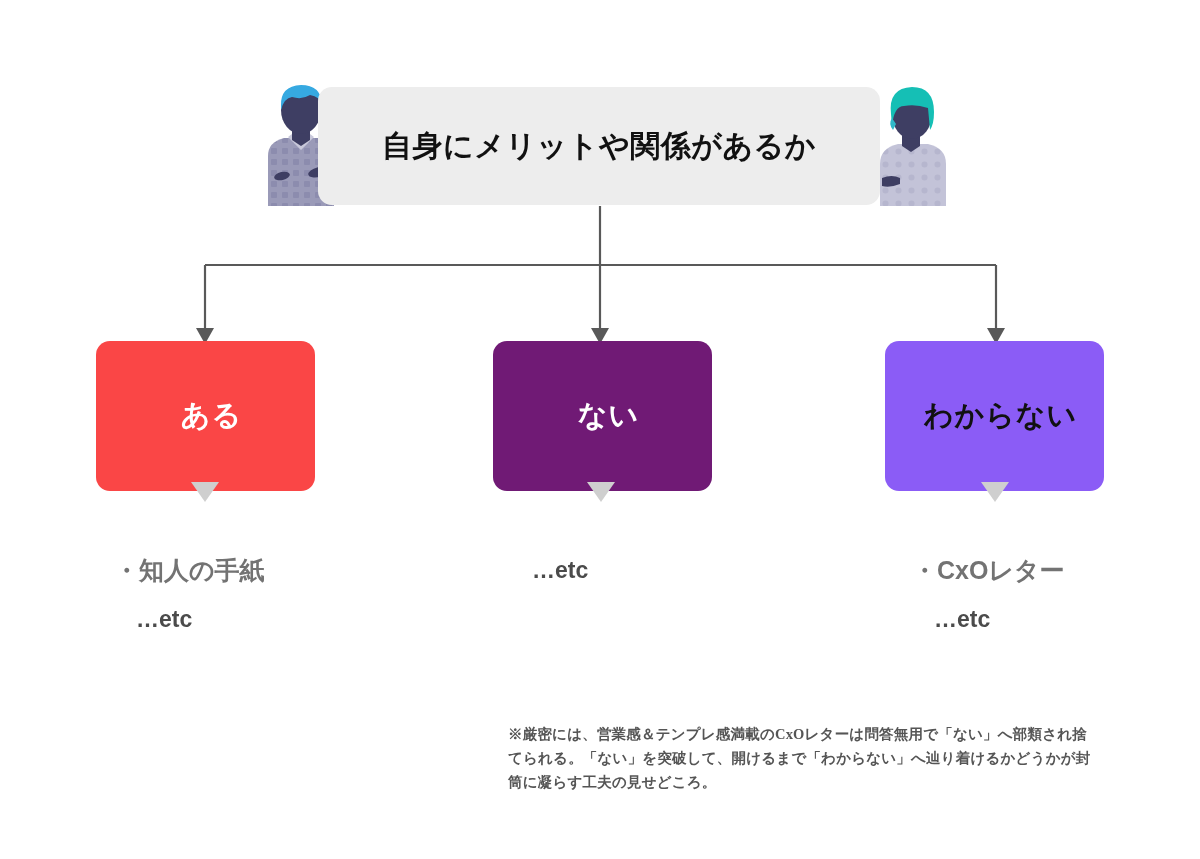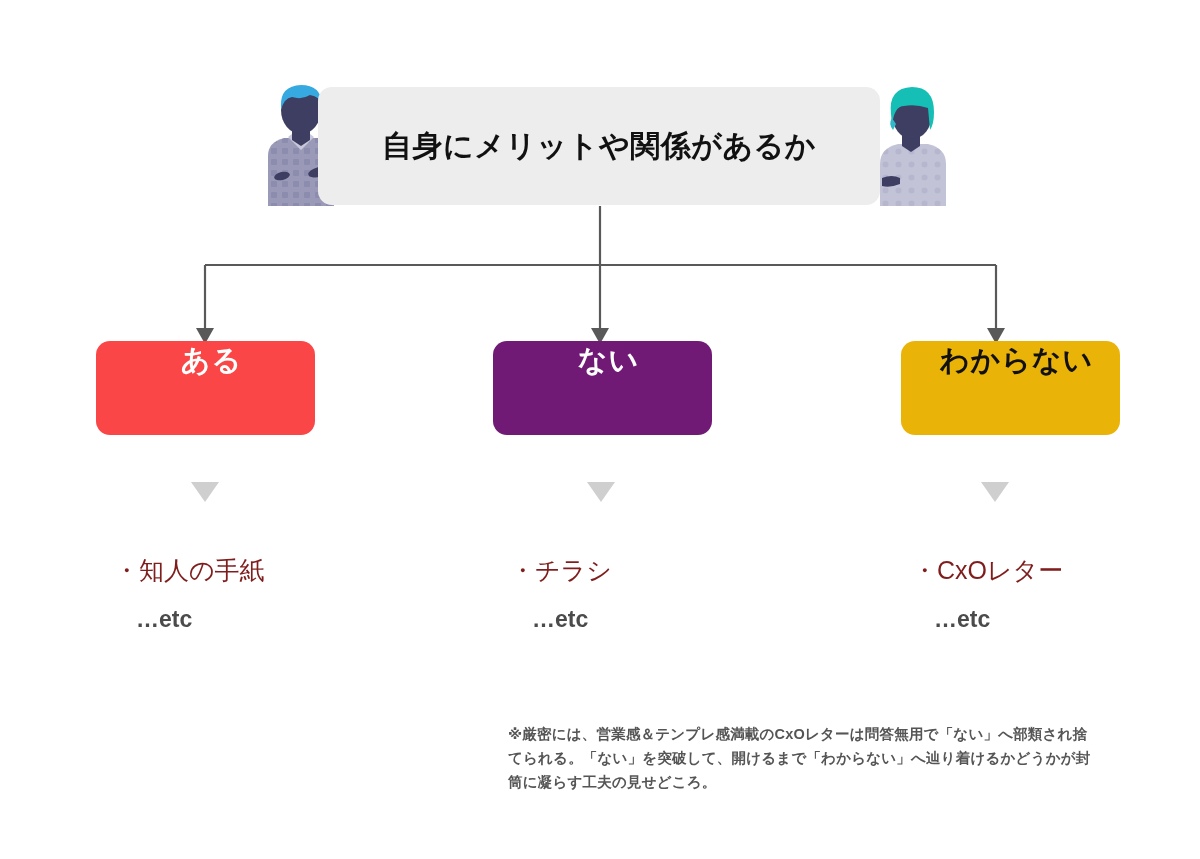--- a/index.html
+++ b/index.html
@@ -60,35 +60,36 @@
     height: 126px;
   }
   .person.left  { left: 258px; top: 80px; }
   .person.right { left: 866px; top: 80px; }
 
   
   .option-box {
     position: absolute;
     top: 341px;
     width: 219px;
-    height: 94px;
+    height: 150px;
     border-radius: 14px;
     display: flex;
+    align-items: center;
     justify-content: center;
     padding-left: 12px;
   }
   .option-box .option-label {
     font-size: 29px;
     font-weight: bold;
     letter-spacing: 1px;
     white-space: nowrap;
   }
   .option-box.opt-0 { left: 96px;  background: #fa4646; }
   .option-box.opt-1 { left: 493px; background: #701a75; }
-  .option-box.opt-2 { left: 885px; background: #eab308; margin-left: 16px; }
+  .option-box.opt-2 { left: 885px; background: #8b5cf6; }
   .option-box.opt-0 .option-label { color: #ffffff; }
   .option-box.opt-1 .option-label { color: #ffffff; }
   .option-box.opt-2 .option-label { color: #111111; }
 
   
   .tri-marker {
     position: absolute;
     top: 482px;
     width: 0; height: 0;
     border-left: 14px solid transparent;
@@ -104,24 +105,24 @@
     position: absolute;
     top: 546px;
     width: 300px;
   }
   .bullet-col.col-0 { left: 114px; }
   .bullet-col.col-1 { left: 510px; }
   .bullet-col.col-2 { left: 912px; }
 
   .bullet-item {
     font-size: 25px;
-    color: #7f1d1d;
+    color: #737373;
     line-height: 49px;
     white-space: nowrap;
-    font-weight: 400;
+    font-weight: 700;
   }
   .etc-item {
     font-size: 23px;
     font-weight: bold;
     color: #4b4b4b;
     line-height: 49px;
     padding-left: 22px;
     white-space: nowrap;
   }
 
@@ -129,20 +130,21 @@
   .footnote {
     position: absolute;
     left: 508px;
     top: 722px;
     width: 588px;
     font-size: 14.5px;
     line-height: 24px;
     color: #555555;
     font-weight: bold;
     letter-spacing: 0.2px;
+    font-family: Liberation Serif, serif;
   }
 </style>
 </head>
 <body>
 
 <div id="stage">
 
   <svg id="connectors" viewBox="0 0 1200 859" width="1200" height="859">
     <g stroke="#595959" stroke-width="2.2" fill="none">
 
@@ -222,21 +224,20 @@
   <div class="tri-marker m-0"></div>
   <div class="tri-marker m-1"></div>
   <div class="tri-marker m-2"></div>
 
   <div class="bullet-col col-0">
     <div class="bullet-item">・知人の手紙</div>
     <div class="etc-item">…etc</div>
   </div>
 
   <div class="bullet-col col-1">
-    <div class="bullet-item">・チラシ</div>
     <div class="etc-item">…etc</div>
   </div>
 
   <div class="bullet-col col-2">
     <div class="bullet-item">・CxOレター</div>
     <div class="etc-item">…etc</div>
   </div>
 
   <div class="footnote">※厳密には、営業感＆テンプレ感満載のCxOレターは問答無用で「ない」へ部類され捨てられる。「ない」を突破して、開けるまで「わからない」へ辿り着けるかどうかが封筒に凝らす工夫の見せどころ。</div>
 

